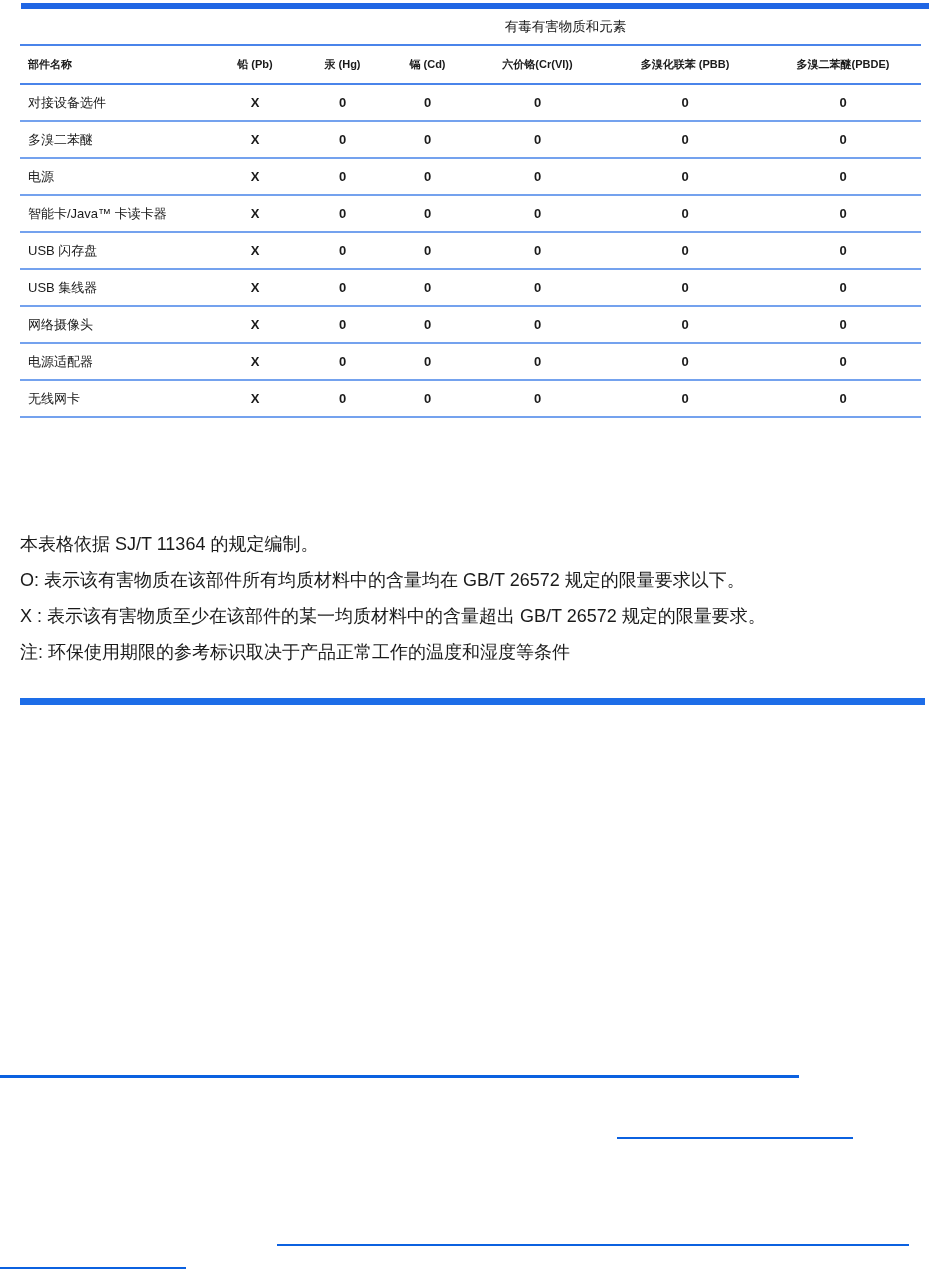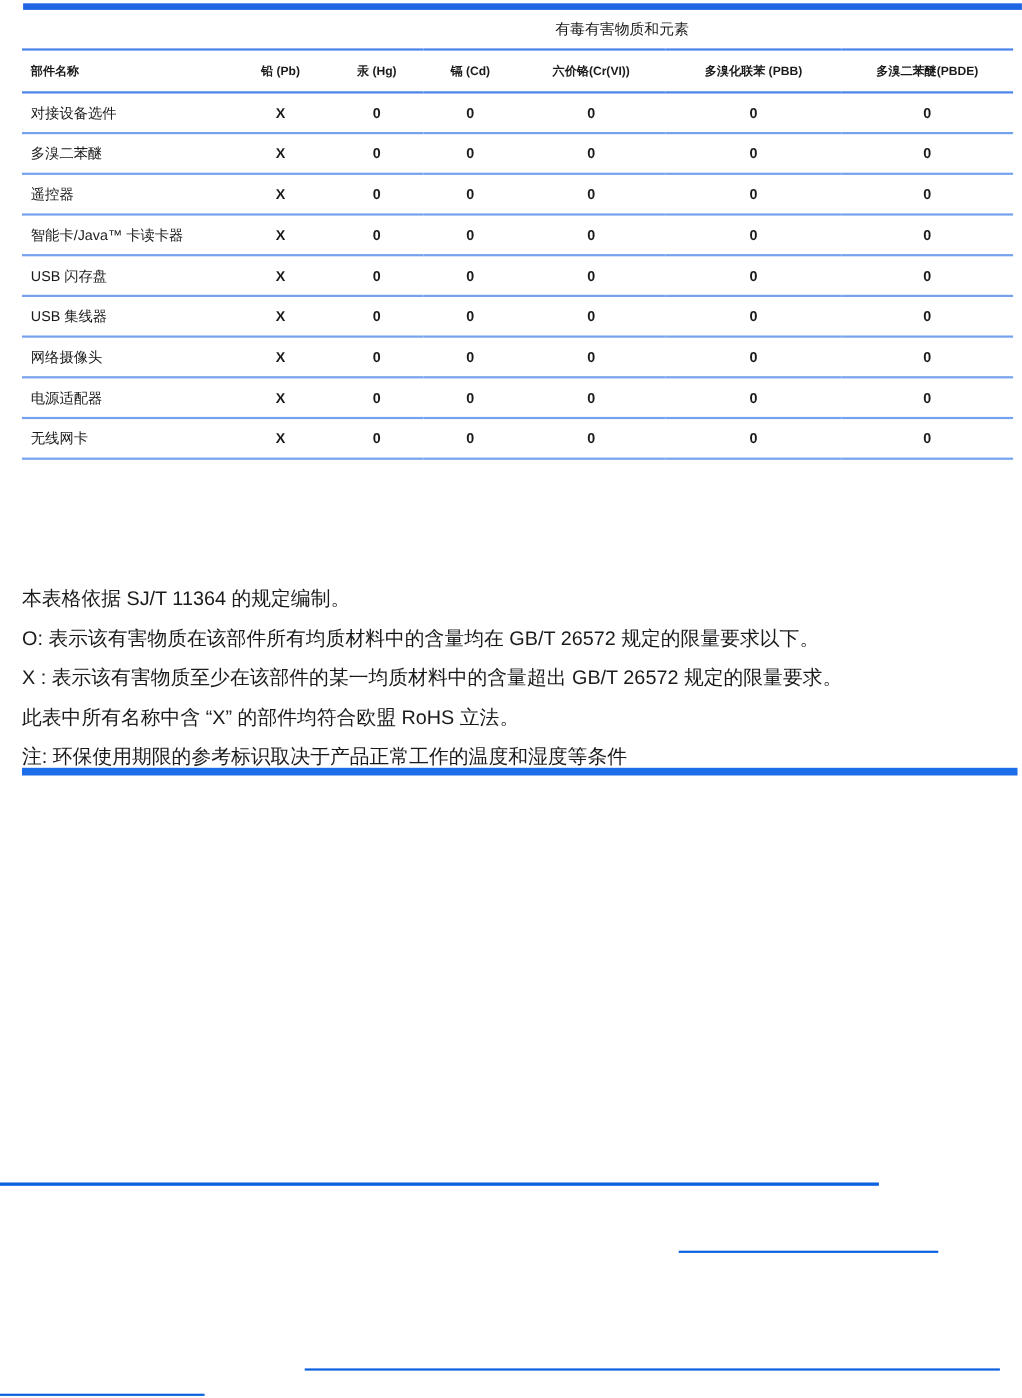--- a/index.html
+++ b/index.html
@@ -93,21 +93,21 @@
         <tr>
           <td class="part">多溴二苯醚</td>
           <td class="val">X</td>
           <td class="val">0</td>
           <td class="val">0</td>
           <td class="val">0</td>
           <td class="val">0</td>
           <td class="val">0</td>
         </tr>
         <tr>
-          <td class="part">遥控器</td>
+          <td class="part">电源</td>
           <td class="val">X</td>
           <td class="val">0</td>
           <td class="val">0</td>
           <td class="val">0</td>
           <td class="val">0</td>
           <td class="val">0</td>
         </tr>
         <tr>
           <td class="part">智能卡/Java™ 卡读卡器</td>
           <td class="val">X</td>
@@ -162,21 +162,20 @@
           <td class="val">0</td>
           <td class="val">0</td>
         </tr>
       </tbody>
   </table>
 
   <div class="notes">
     <p>本表格依据 SJ/T 11364 的规定编制。</p>
     <p>O: 表示该有害物质在该部件所有均质材料中的含量均在 GB/T 26572 规定的限量要求以下。</p>
     <p>X : 表示该有害物质至少在该部件的某一均质材料中的含量超出 GB/T 26572 规定的限量要求。</p>
-    <p>此表中所有名称中含 “X” 的部件均符合欧盟 RoHS 立法。</p>
     <p>注: 环保使用期限的参考标识取决于产品正常工作的温度和湿度等条件</p>
   </div>
 
   <div class="bottom-bar"></div>
 
   <div class="rule rule-1"></div>
   <div class="rule rule-2"></div>
   <div class="rule rule-3"></div>
   <div class="rule rule-4"></div>
 

